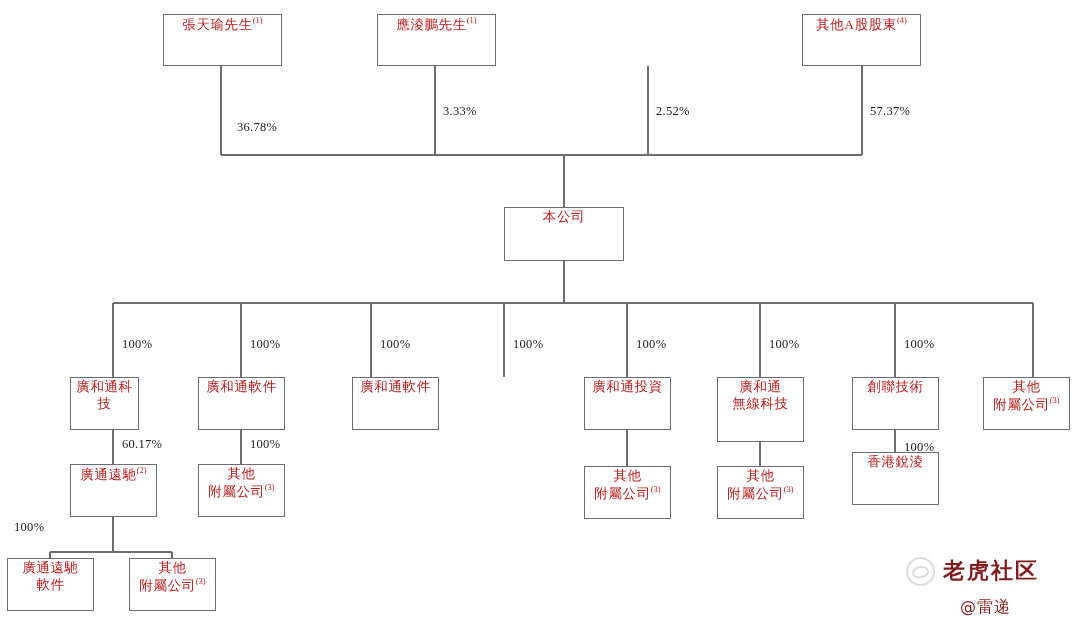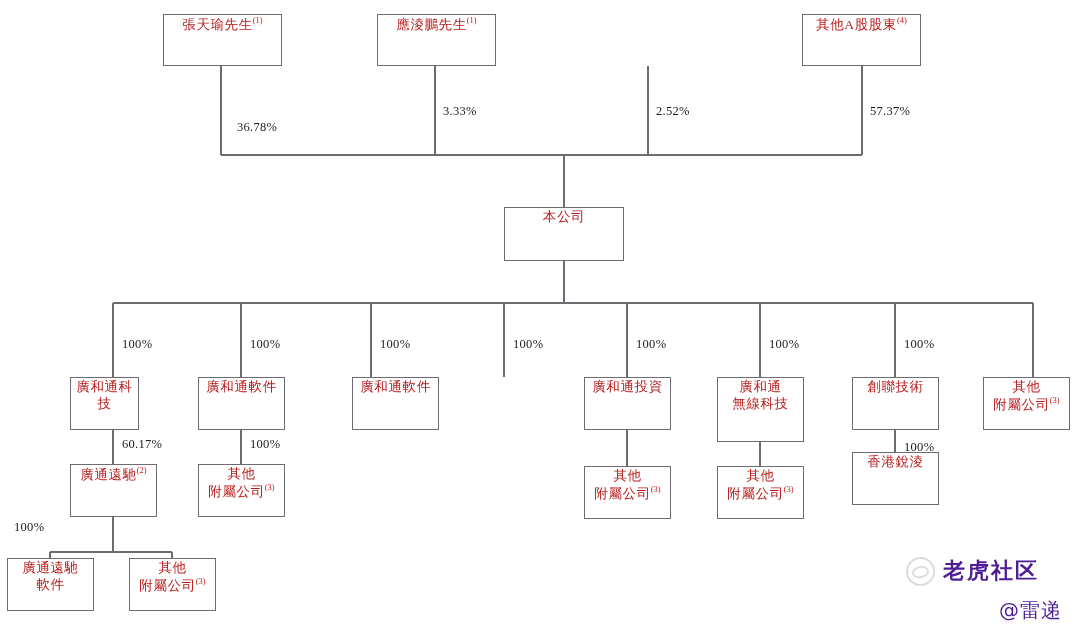--- a/index.html
+++ b/index.html
@@ -33,29 +33,29 @@
   .pct{
     position:absolute;
     font-size:12.5px;
     color:#1b1b1b;
     letter-spacing:0.3px;
     white-space:nowrap;
     z-index:4;
   }
 
   
-  .wm{position:absolute;z-index:5;color:#4c1d95;user-select:none;justify-content:center;}
+  .wm{position:absolute;z-index:5;color:#7f1d1d;user-select:none;justify-content:center;}
   .wm-main{left:906px;top:556px;display:flex;align-items:center;gap:8px;}
   .wm-main .wm-text{font-size:22px;letter-spacing:2px;font-family:"DejaVu Sans",sans-serif;font-weight:600;}
   .wm-logo{width:25px;height:25px;border:2px solid #dcdde3;border-radius:50%;position:relative;}
   .wm-logo:before{
     content:"";position:absolute;left:4px;top:7px;width:13px;height:8px;
     border:2px solid #dcdde3;border-radius:50% 50% 45% 45%;transform:rotate(-12deg);
   }
-  .wm-sub{left:960px;top:597px;font-size:20px;letter-spacing:1px;font-family:"DejaVu Sans",sans-serif;margin-left:39px;}
+  .wm-sub{left:960px;top:597px;font-size:16px;letter-spacing:1px;font-family:"DejaVu Sans",sans-serif;}
 </style>
 </head>
 <body>
 
 <div id="chart-root">
 
   <svg id="wires" viewBox="0 0 1080 635">
     <g stroke="#6c6c72" stroke-width="1.4" fill="none" shape-rendering="crispEdges">
 
       <path d="M221 66 L221 155"></path>

